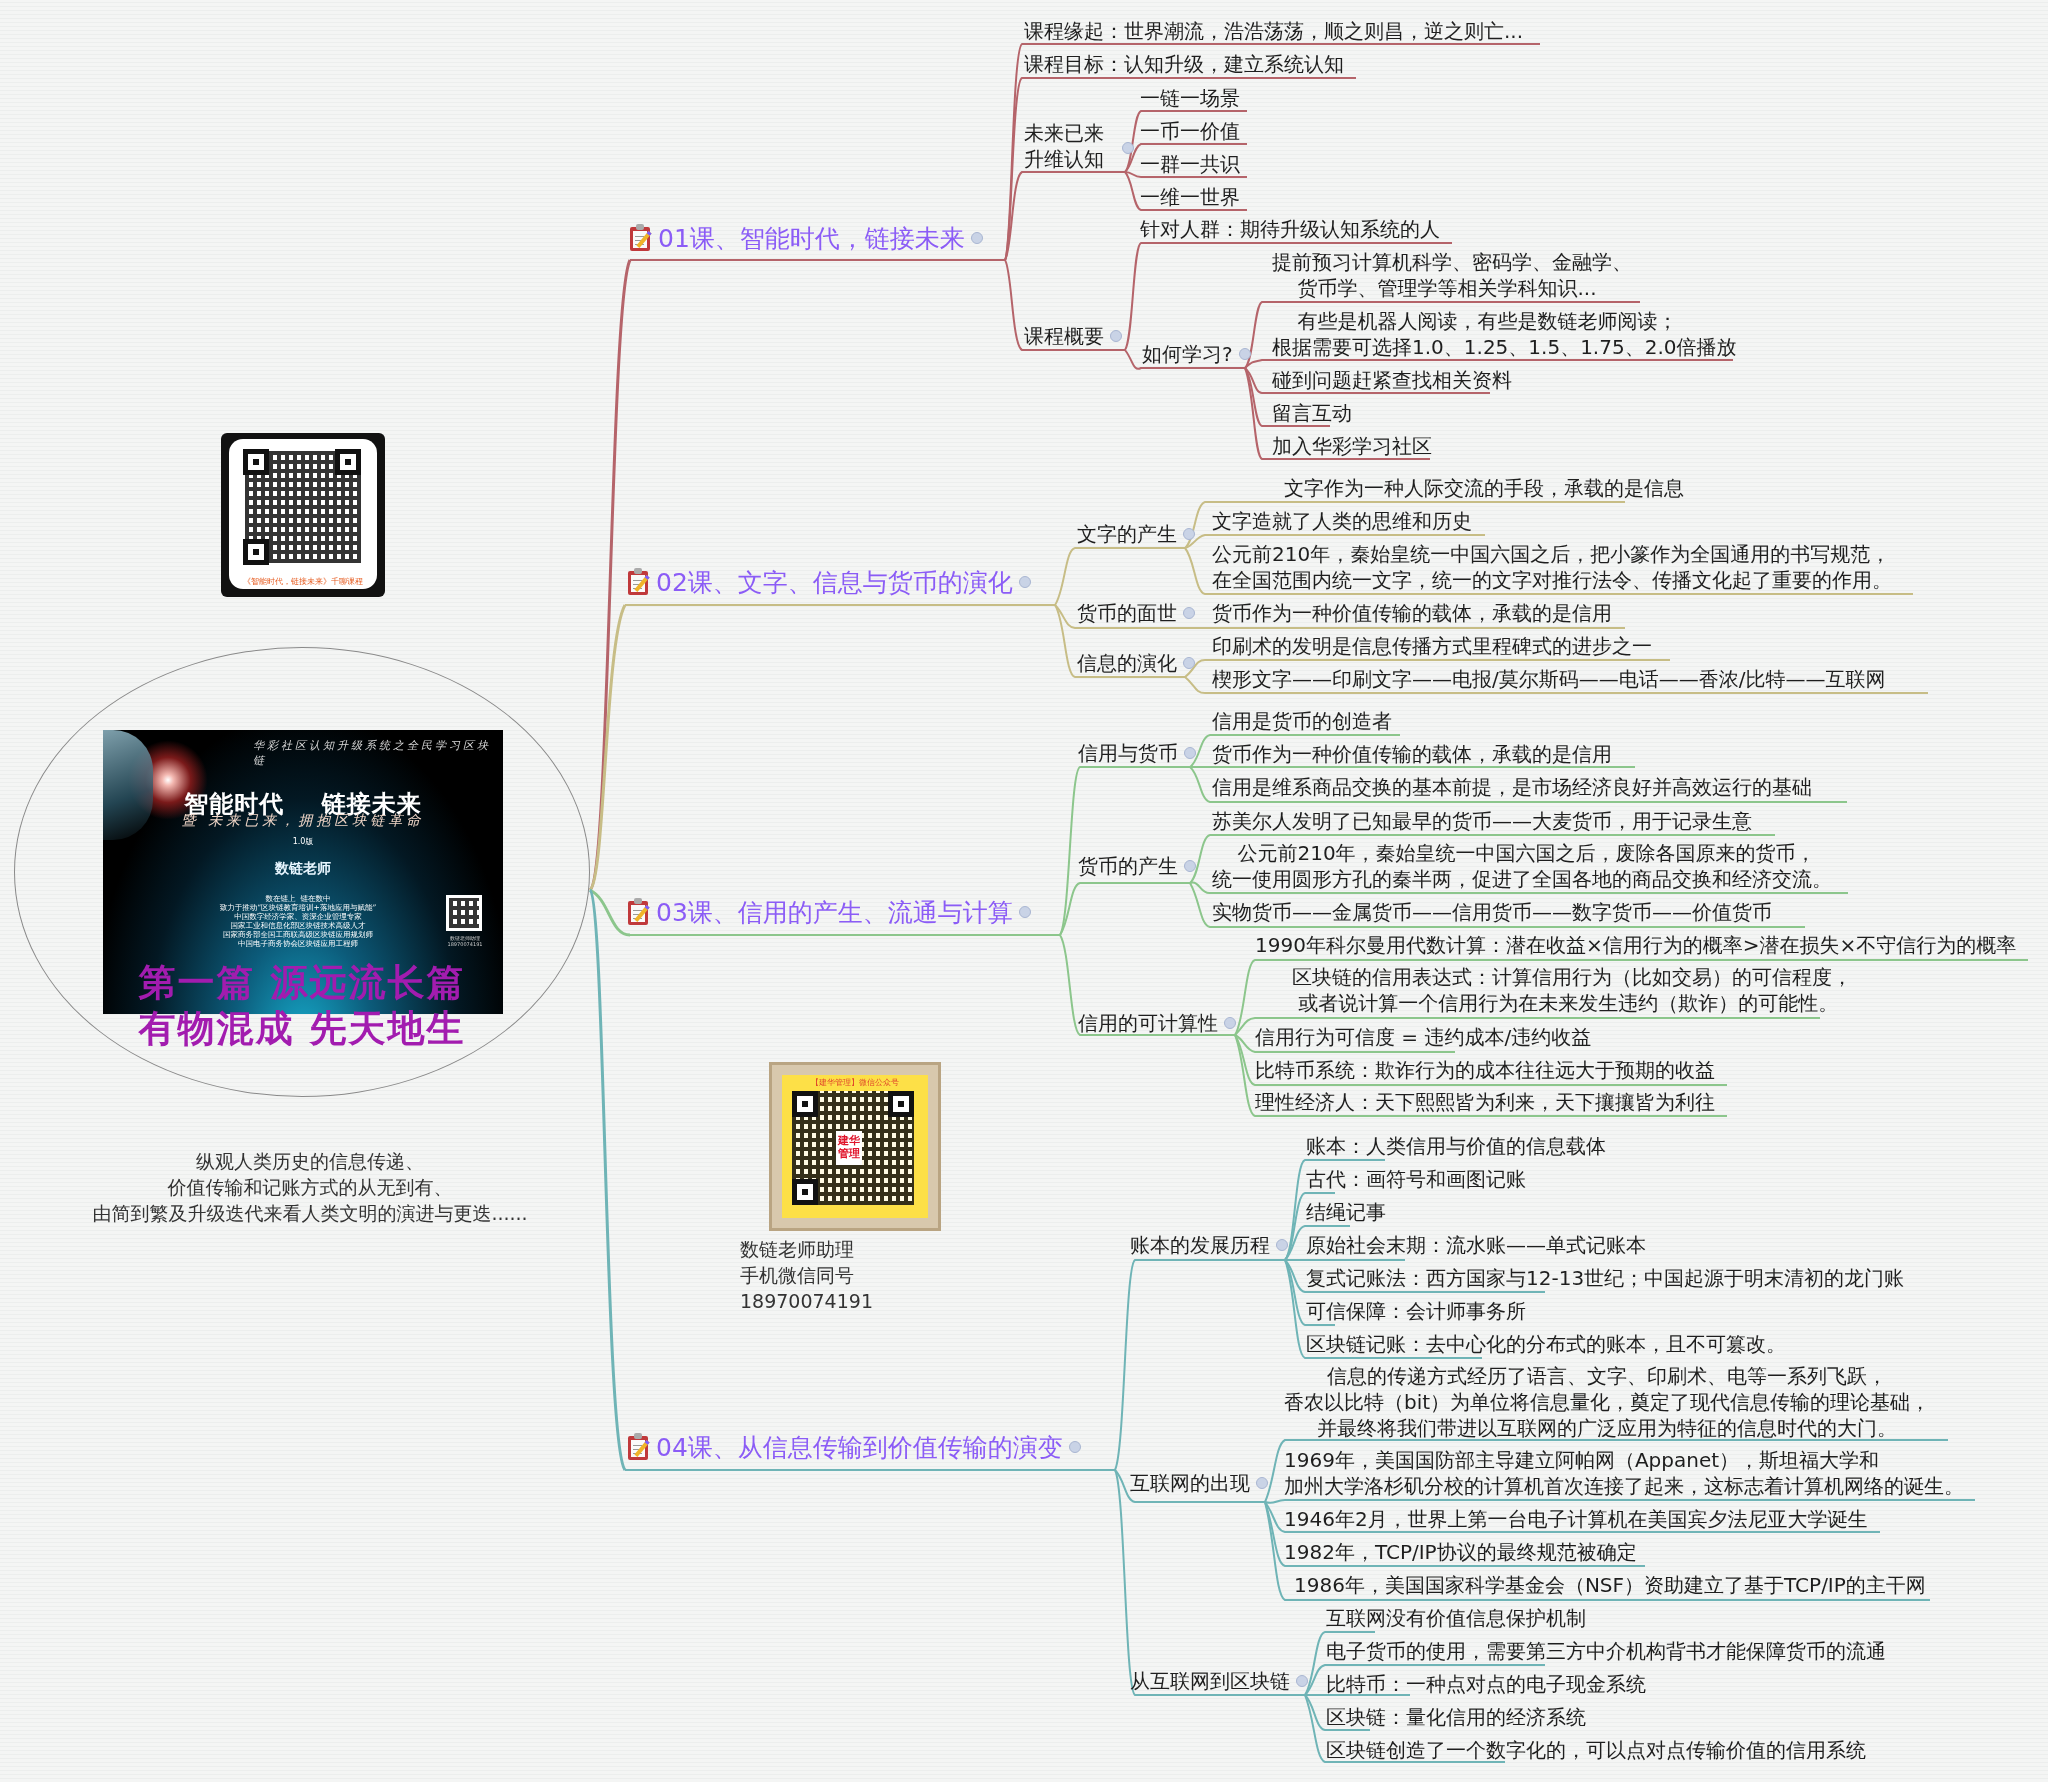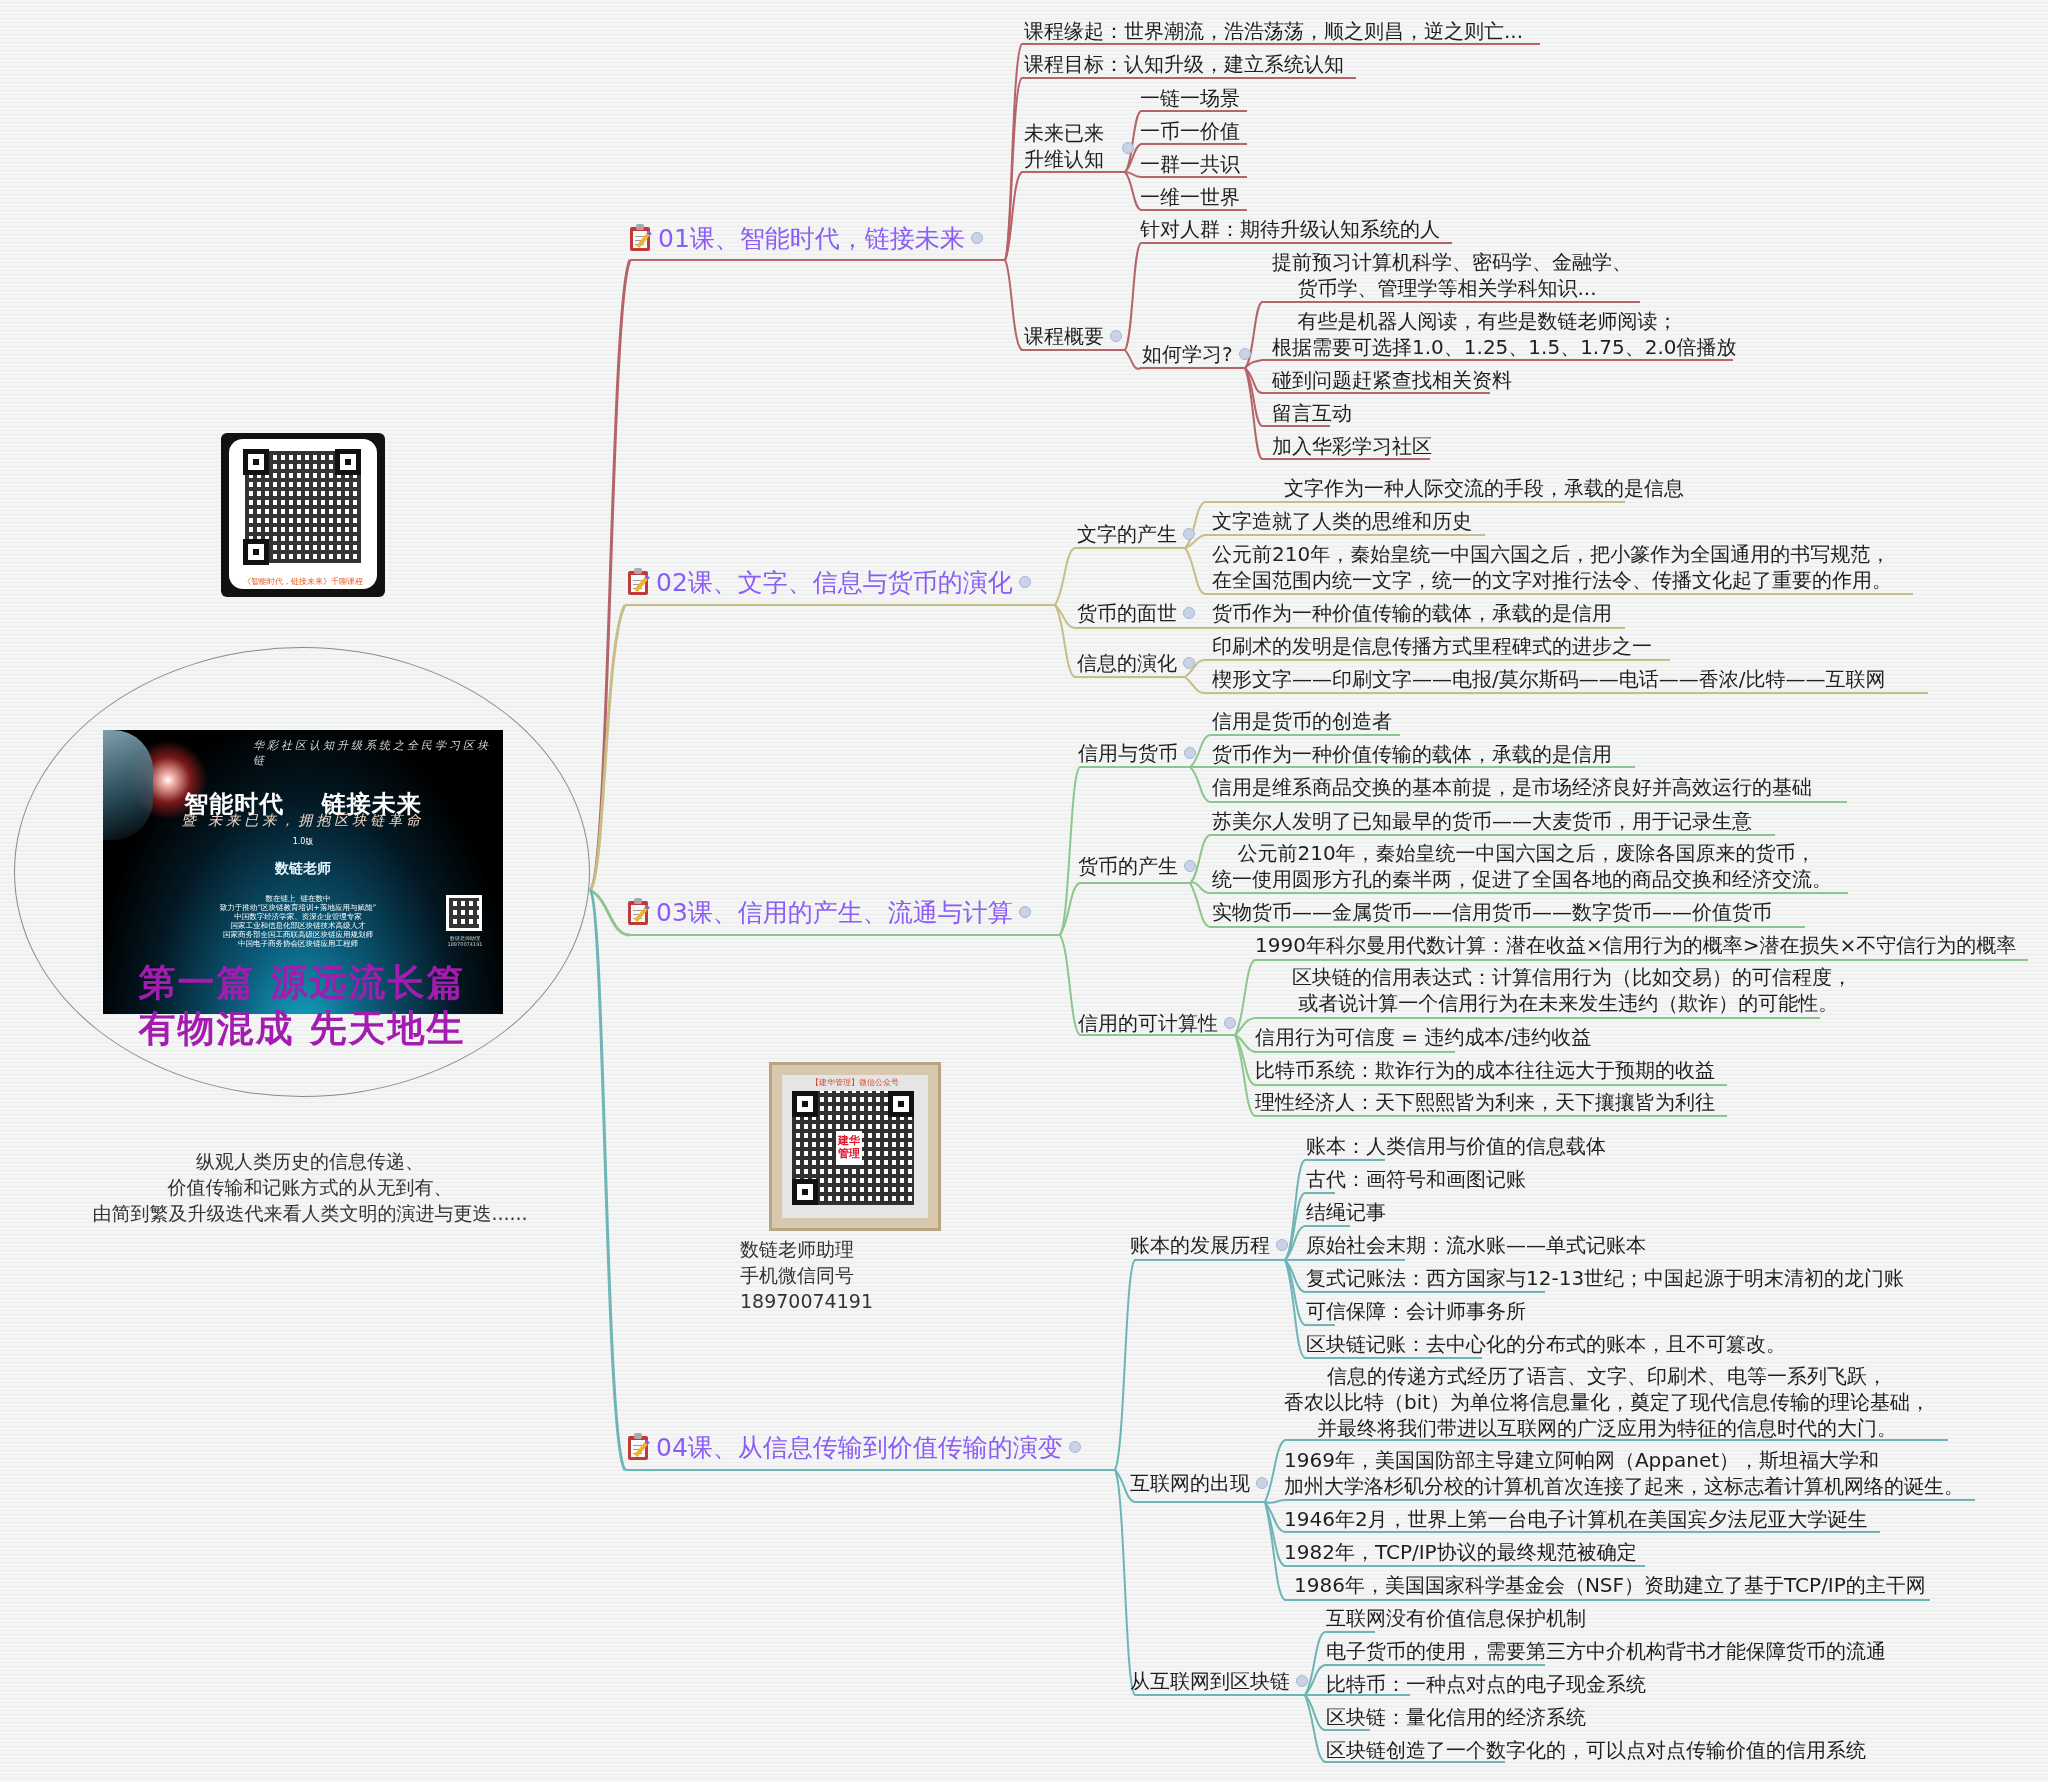--- a/index.html
+++ b/index.html
@@ -40,21 +40,21 @@
   .banner .t2{position:absolute;left:0;right:0;top:82px;text-align:center;font-family:"DejaVu Serif",serif;font-size:14px;color:#f1d7c8;letter-spacing:4px;font-style:italic;}
   .banner .t3{position:absolute;left:0;right:0;top:106px;text-align:center;font-size:8px;color:#fff;}
   .banner .t4{position:absolute;left:0;right:0;top:130px;text-align:center;font-family:"DejaVu Serif",serif;font-size:14px;font-weight:bold;color:#e8f6ff;}
   .banner .tl{position:absolute;left:80px;width:230px;text-align:center;font-family:"DejaVu Serif",serif;font-size:7.5px;line-height:9px;color:#fff;top:164px;white-space:pre;}
   .banner .mqr{position:absolute;left:343px;top:165px;width:36px;height:36px;background:#fff;}
   .banner .mqr .qrpat{left:3px;top:3px;width:30px;height:30px;}
   .banner .mqrcap{position:absolute;left:334px;top:205px;width:56px;text-align:center;font-size:5px;color:#ccc;line-height:6px;white-space:pre;}
   .title-big{position:absolute;left:0;width:604px;text-align:center;font-size:37px;font-weight:bold;color:#a21caf;letter-spacing:2px;}
   .intro{position:absolute;left:40px;width:540px;top:1148px;text-align:center;font-size:19px;line-height:26px;color:#333;white-space:pre;}
   .qr2{position:absolute;left:769px;top:1062px;width:172px;height:169px;background:#d8c8ad;border:3px solid #b9a482;box-sizing:border-box;}
-  .qr2 .inner{position:absolute;left:10px;top:10px;right:10px;bottom:10px;background:#e5e5e5;}
+  .qr2 .inner{position:absolute;left:10px;top:10px;right:10px;bottom:10px;background:#fde047;}
   .qr2 .hdr{position:absolute;left:0;right:0;top:2px;text-align:center;font-size:8px;color:#e0452b;}
   .qr2 .qrpat{left:10px;top:16px;width:122px;height:114px;}
   .qr2 .logo{position:absolute;left:54px;top:56px;width:26px;height:34px;background:#fff;color:#e0152b;font-size:11px;font-weight:bold;line-height:13px;text-align:center;white-space:pre;padding-top:3px;box-sizing:border-box;}
   .qr2cap{position:absolute;left:740px;width:230px;top:1236px;text-align:left;font-size:19px;line-height:26px;color:#333;white-space:pre;}
 </style>
 </head>
 <body>
 
 <svg class="lines" viewBox="0 0 2048 1782">
   <g fill="none" stroke-width="2">

